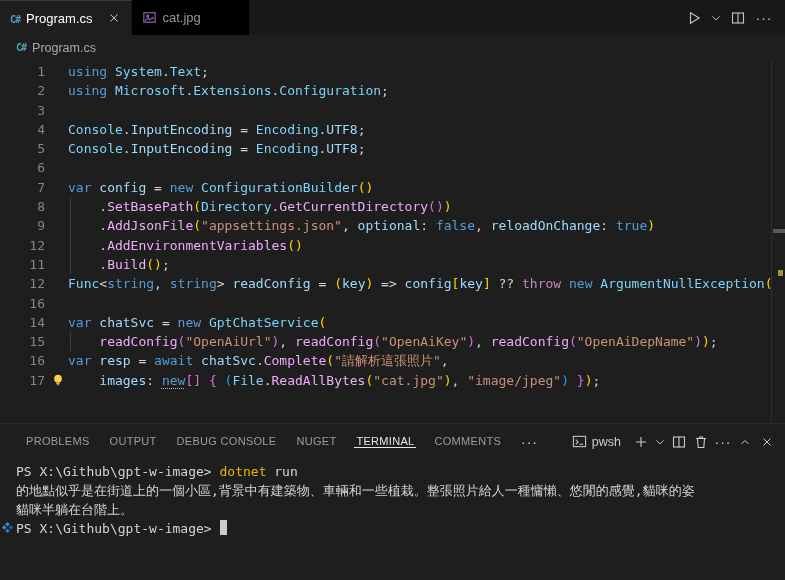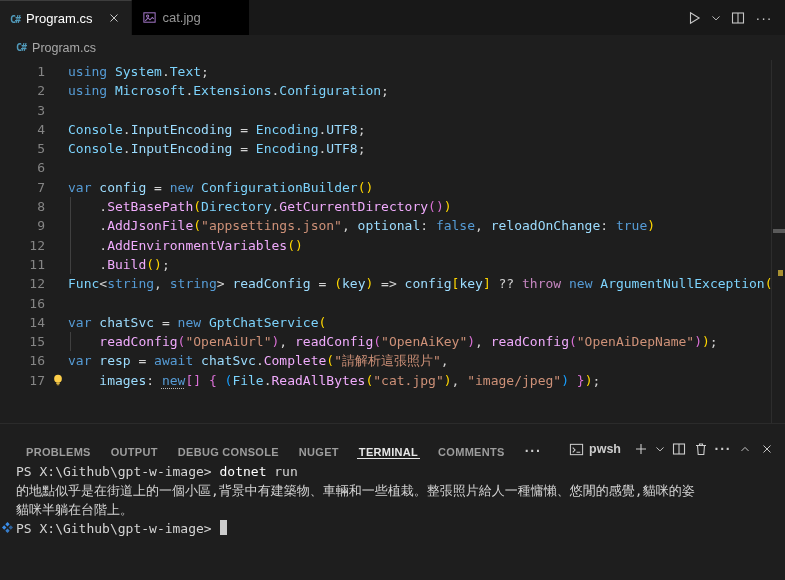--- a/index.html
+++ b/index.html
@@ -43,40 +43,40 @@
   .tk-mt{color:#f0abfc} .tk-vr{color:#9cdcfe} .tk-st{color:#ce9178}
   .tk-b1{color:#ffd700} .tk-b2{color:#da70d6} .tk-b3{color:#179fff}
   .tk-kwu{color:#569cd6; text-decoration:underline dotted #bbbbbb 1px; text-underline-offset:3px;}
   .scrollbar { position:absolute; right:0; top:0; bottom:0; width:14px;
                border-left:1px solid rgba(255,255,255,0.07); }
   .sb-mark { position:absolute; left:1px; right:0; height:4px; background:#5a5a5a; }
   .sb-dot { position:absolute; right:2px; width:5px; height:6px; background:#a89132; }
 
   
   .panel { border-top:1px solid #2b2b2b; background:#1e1e1e; height:181px; }
-  .panel-header { height:35px; display:flex; align-items:flex-end;font-weight:bold; }
+  .panel-header { height:35px; display:flex; align-items:center; }
   .ptabs { display:flex; padding-left:16px; }
   .ptab { display:flex; align-items:center; margin:0 8px; padding:0 2px; font-size:11px;
           letter-spacing:.3px; color:#9d9d9d; cursor:pointer; border-bottom:1px solid transparent; }
   .ptab.active { color:#e7e7e7; border-bottom-color:#e7e7e7; }
   .pmore { display:flex; align-items:center; color:#cccccc; margin-left:10px; cursor:pointer;
            font-size:14px; letter-spacing:1px; }
   .pright { margin-left:auto; display:flex; align-items:center; gap:2px; padding-right:8px; }
   .shell { display:flex; align-items:center; gap:5px; color:#cccccc; font-size:12.5px;
            margin-right:8px; cursor:pointer; }
   .pic { width:20px; height:20px; display:flex; align-items:center; justify-content:center;
          color:#cccccc; cursor:pointer; border-radius:4px; }
   .pic.narrow { width:14px; }
 
   
   .terminal { position:relative; padding:3px 0 0 16px; font-size:13px; line-height:19px;
               color:#cccccc; }
   .trow { height:19px; white-space:pre; position:relative;
           font-family:"DejaVu Sans Mono","Liberation Mono",monospace; }
-  .tk-cmd { color:#ffffff; }
+  .tk-cmd { color:#eab308; }
   .deco { position:absolute; left:-14px; top:3px; }
   .cursor { display:inline-block; width:7px; height:15px; background:#cccccc;
             vertical-align:-2px; }
 </style>
 </head>
 <body>
 
 <div class="tabbar">
   <div class="tabs" id="tabs">
       <div class="tab active">

